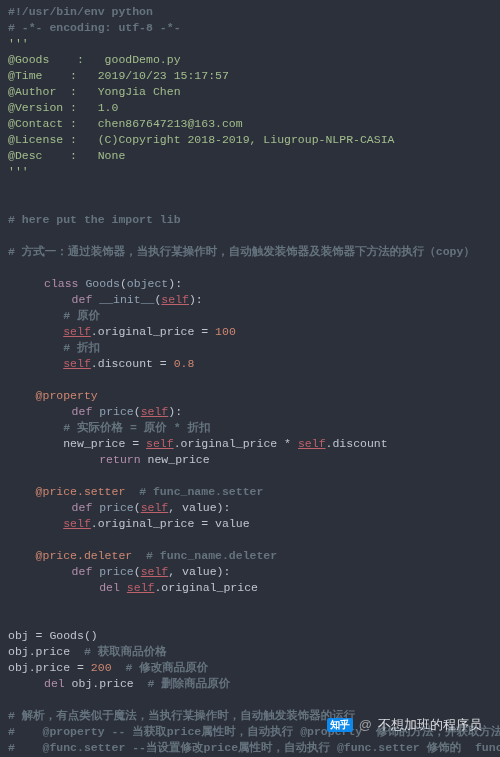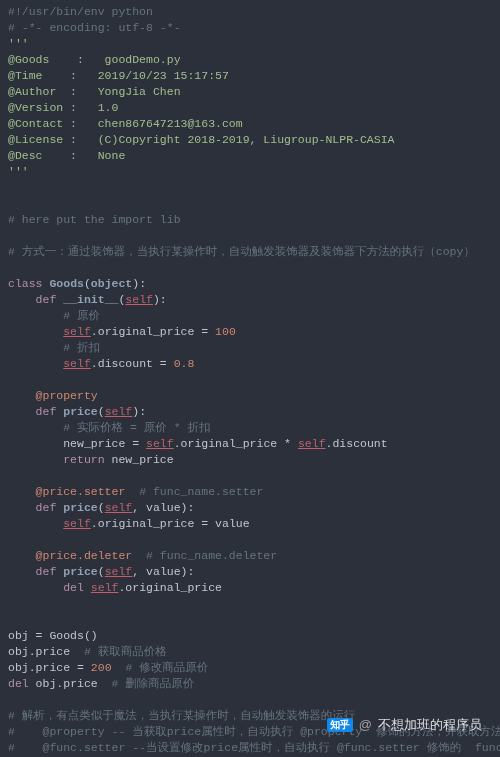--- a/index.html
+++ b/index.html
@@ -14,23 +14,23 @@
     height: 757px;
     overflow: hidden;
     position: relative;
   }
   pre {
     margin: 0;
     padding: 4px 8px;
     white-space: pre;
     font-family: inherit;
   }
-  .c  { color: #65737e; }  
-  .k  { color: #b48ead; }  
-  .f  { color: #8fa1b3; font-weight: bold; }  
+  .c  { color: #65737e; font-weight: bold; }  
+  .k  { color: #b48ead; margin-left: 36px; }  
+  .f  { color: #8fa1b3; }  
   .s  { color: #a3be8c; }  
   .n  { color: #d08770; }  
   .d  { color: #d08770; }  
   .sl { color: #bf616a; text-decoration: underline; }  
   .watermark {
     position: absolute;
     right: 18px;
     bottom: 24px;
     display: flex;
     align-items: center;

